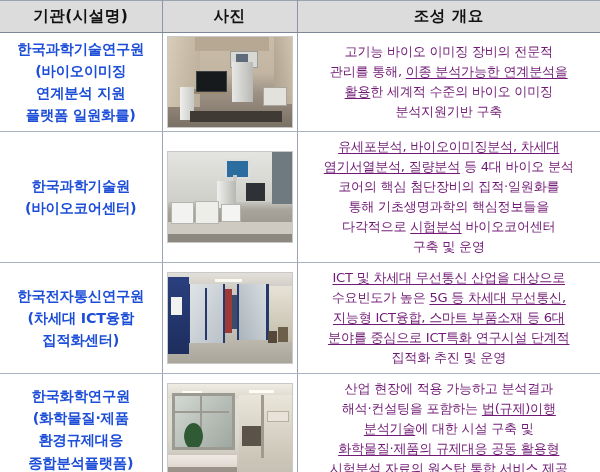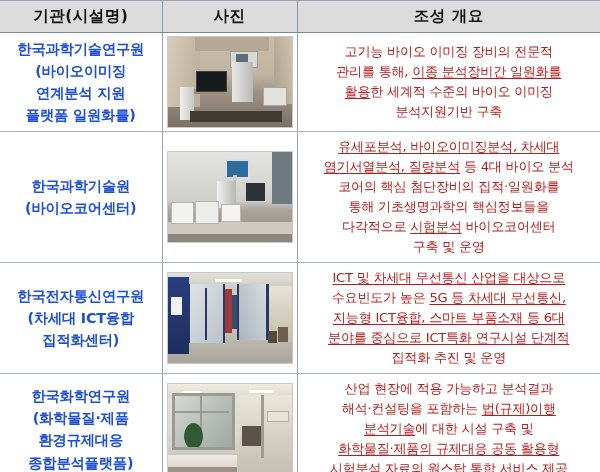--- a/index.html
+++ b/index.html
@@ -76,21 +76,21 @@
   }
   .org-name { display: block; }
   .org-sub  { display: block; text-align: center; }
 
   .desc-cell {
     text-align: center;
     font-size: 13.1px;
     line-height: 1.53;
     padding: 5px 8px;
     letter-spacing: -0.25px;
-    color: #b91c1c;
+    color: #701a75;
   }
   .desc-line { display: block; white-space: nowrap; }
   .u { text-decoration: underline; text-underline-offset: 2px; }
 
   
   .photo-cell {
     padding: 3px 2px;
     text-align: center;
   }
   .photo {
@@ -360,21 +360,21 @@
               <div class="scope-head"></div>
             <div class="scope-screen"></div>
               <div class="scope-body"></div>
             <div class="box-r"></div>
               <div class="tower"></div>
               <div class="bench"></div>
           </div>
         </td>
         <td class="td-last desc-cell">
           <span class="desc-line">고기능 바이오 이미징 장비의 전문적</span>
-          <span class="desc-line">관리를 통해, <span class="u">이종 분석장비간 일원화를</span></span>
+          <span class="desc-line">관리를 통해, <span class="u">이종 분석가능한 연계분석을</span></span>
           <span class="desc-line"><span class="u">활용</span>한 세계적 수준의 바이오 이미징</span>
           <span class="desc-line">분석지원기반 구축</span>
         </td>
       </tr>
 
       <tr>
         <td class="td-first org-cell">
           <span class="org-name">한국과학기술원</span>
           <span class="org-sub">(바이오코어센터)</span>
         </td>

